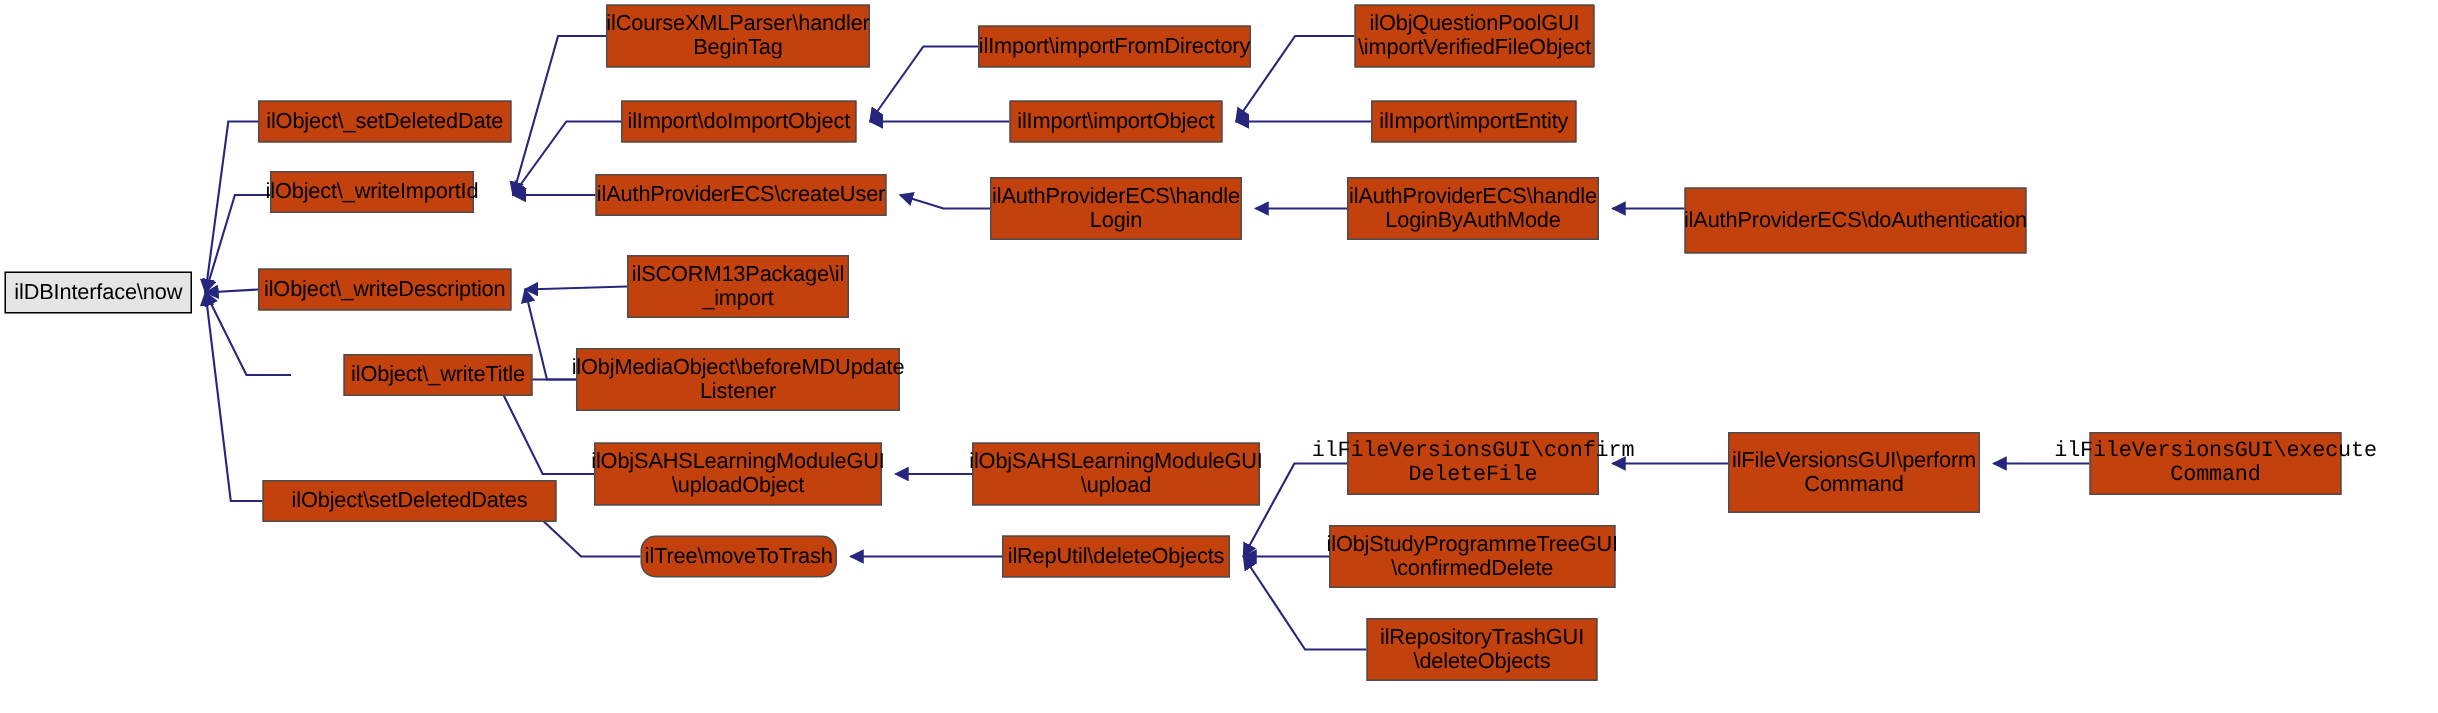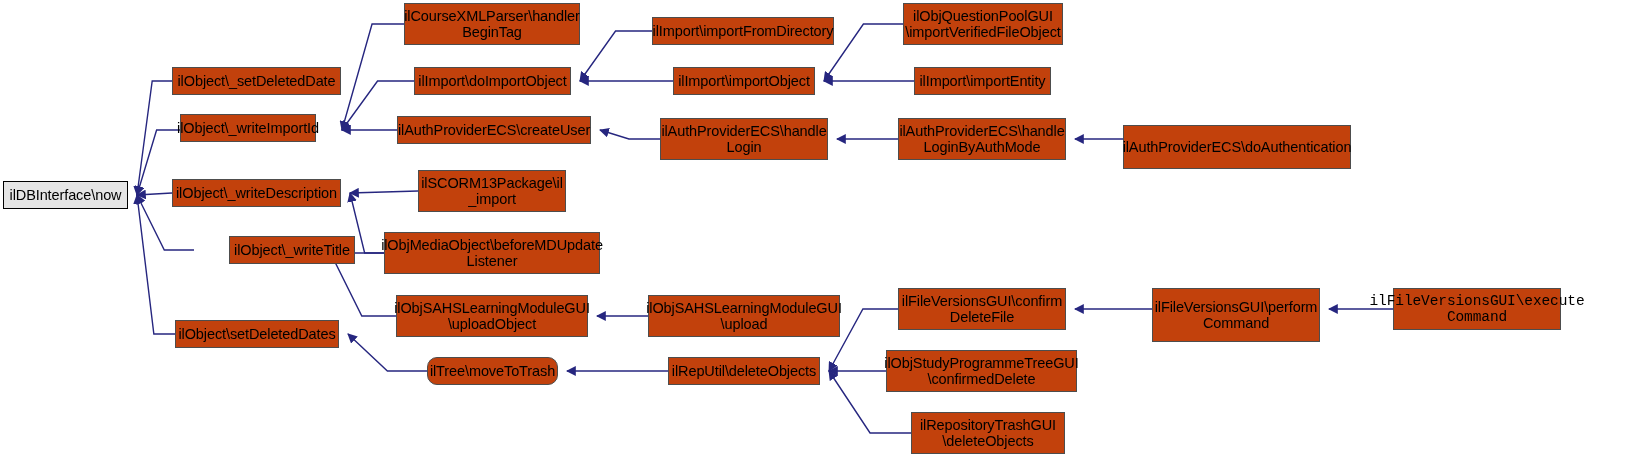--- a/index.html
+++ b/index.html
@@ -83,21 +83,21 @@
         <path d="M 1152 309 L 1075 309" fill="none" stroke="#26267f" stroke-width="1.4" marker-end="url(#arrow)"></path>
         <path d="M 1393 309 L 1329 309" fill="none" stroke="#26267f" stroke-width="1.4" marker-end="url(#arrow)"></path>
       </g>
   </svg>
   <div id="nodes">
       <div class="node root" style="left: 3px; top: 181px; width: 125px; height: 28px;">ilDBInterface\now</div>
       <div class="node" style="left: 172px; top: 67px; width: 169px; height: 28px;">ilObject\_setDeletedDate</div>
       <div class="node" style="left: 180px; top: 104px; width: 136px; height: 28px; margin-top: 10px;">ilObject\_writeImportId</div>
       <div class="node" style="left: 172px; top: 179px; width: 169px; height: 28px;">ilObject\_writeDescription</div>
       <div class="node" style="left: 194px; top: 236px; width: 126px; height: 28px; margin-left: 35px;">ilObject\_writeTitle</div>
-      <div class="node" style="left: 175px; top: 320px; width: 164px; height: 28px;">ilObject\setDeletedDates</div>
+      <div class="node" style="left: 175px; top: 320px; width: 196px; height: 28px;">ilObject\setDeletedDates</div>
       <div class="node" style="left: 404px; top: 3px; width: 176px; height: 42px;">ilCourseXMLParser\handler
 BeginTag</div>
       <div class="node" style="left: 414px; top: 67px; width: 157px; height: 28px;">ilImport\doImportObject</div>
       <div class="node" style="left: 397px; top: 116px; width: 194px; height: 28px;">ilAuthProviderECS\createUser</div>
       <div class="node" style="left: 418px; top: 170px; width: 148px; height: 42px;">ilSCORM13Package\il
 _import</div>
       <div class="node" style="left: 384px; top: 232px; width: 216px; height: 42px;">ilObjMediaObject\beforeMDUpdate
 Listener</div>
       <div class="node" style="left: 396px; top: 295px; width: 192px; height: 42px;">ilObjSAHSLearningModuleGUI
 \uploadObject</div>
@@ -107,21 +107,21 @@
       <div class="node" style="left: 660px; top: 118px; width: 168px; height: 42px;">ilAuthProviderECS\handle
 Login</div>
       <div class="node" style="left: 648px; top: 295px; width: 192px; height: 42px;">ilObjSAHSLearningModuleGUI
 \upload</div>
       <div class="node" style="left: 668px; top: 357px; width: 152px; height: 28px;">ilRepUtil\deleteObjects</div>
       <div class="node" style="left: 903px; top: 3px; width: 160px; height: 42px;">ilObjQuestionPoolGUI
 \importVerifiedFileObject</div>
       <div class="node" style="left: 914px; top: 67px; width: 137px; height: 28px;">ilImport\importEntity</div>
       <div class="node" style="left: 898px; top: 118px; width: 168px; height: 42px;">ilAuthProviderECS\handle
 LoginByAuthMode</div>
-      <div class="node" style="left: 898px; top: 288px; width: 168px; height: 42px;">ilFileVersionsGUI\confirm
+      <div class="node" style="left: 898px; top: 288px; width: 168px; height: 42px; font-family: Liberation Mono, monospace;">ilFileVersionsGUI\confirm
 DeleteFile</div>
       <div class="node" style="left: 886px; top: 350px; width: 191px; height: 42px;">ilObjStudyProgrammeTreeGUI
 \confirmedDelete</div>
       <div class="node" style="left: 911px; top: 412px; width: 154px; height: 42px;">ilRepositoryTrashGUI
 \deleteObjects</div>
       <div class="node" style="left: 1123px; top: 125px; width: 228px; height: 44px;">ilAuthProviderECS\doAuthentication</div>
       <div class="node" style="left: 1152px; top: 288px; width: 168px; height: 54px;">ilFileVersionsGUI\perform
 Command</div>
       <div class="node" style="left: 1393px; top: 288px; width: 168px; height: 42px; font-family: Liberation Mono, monospace;">ilFileVersionsGUI\execute
 Command</div>

